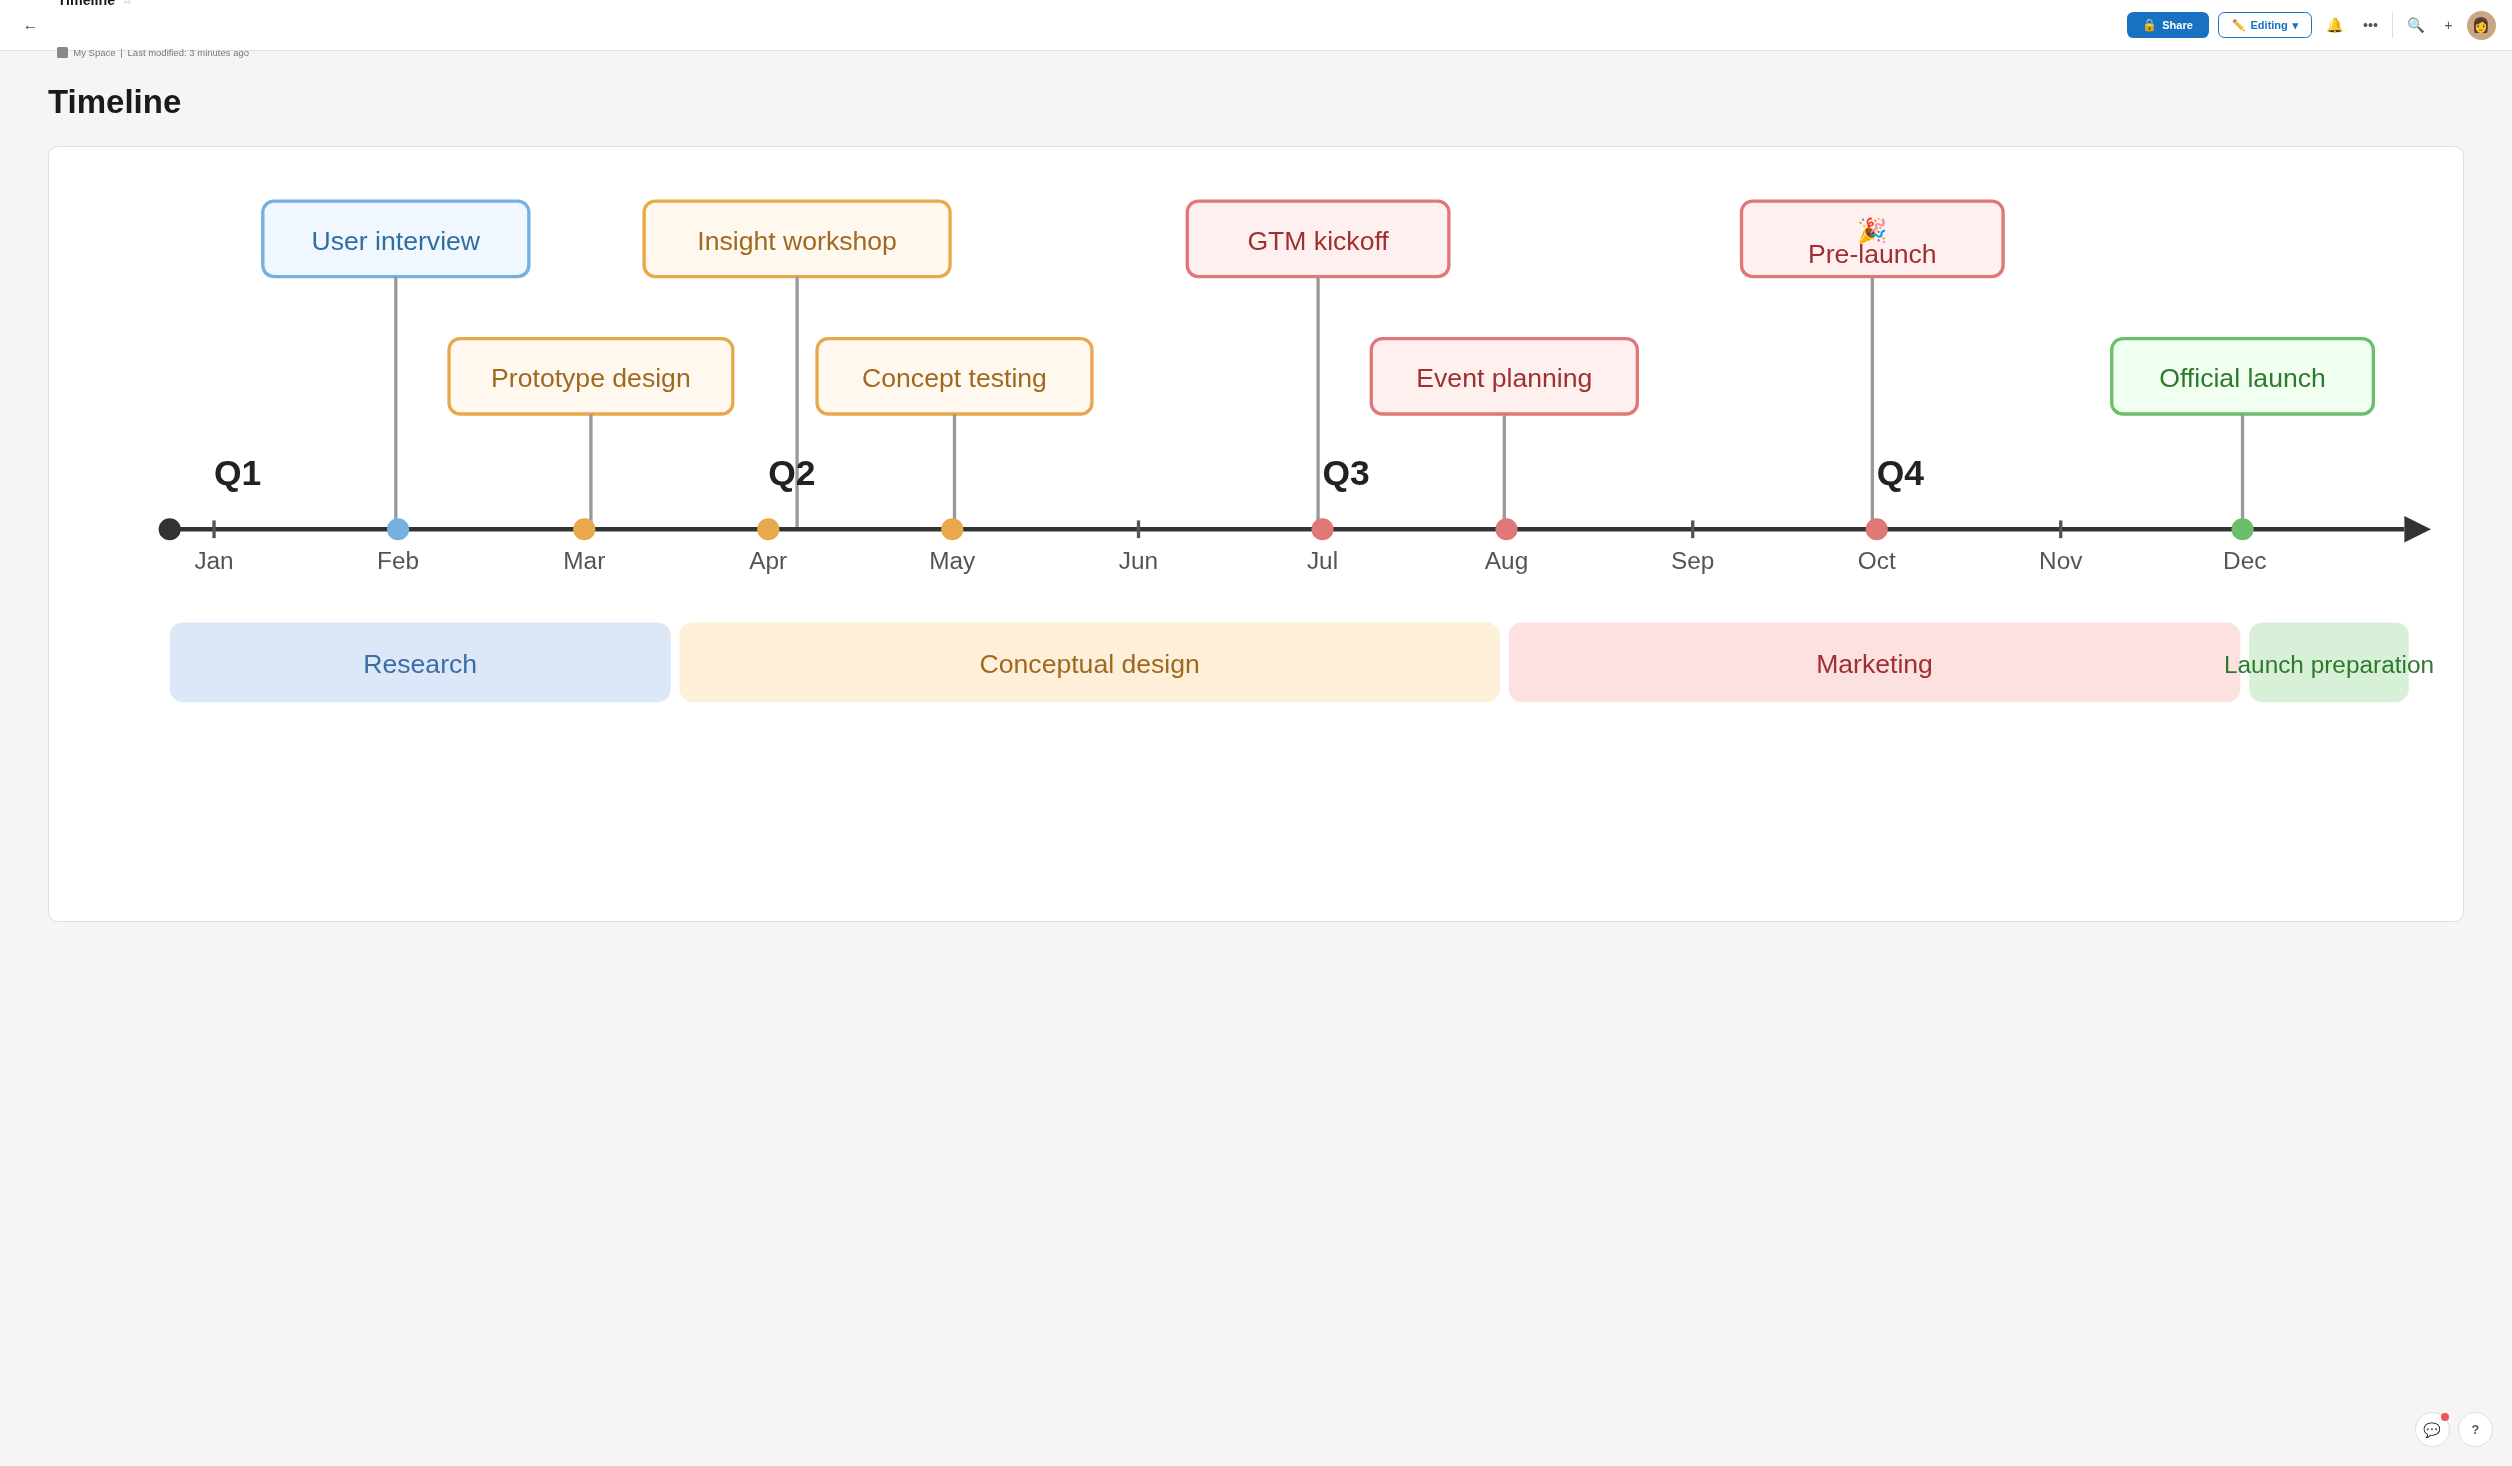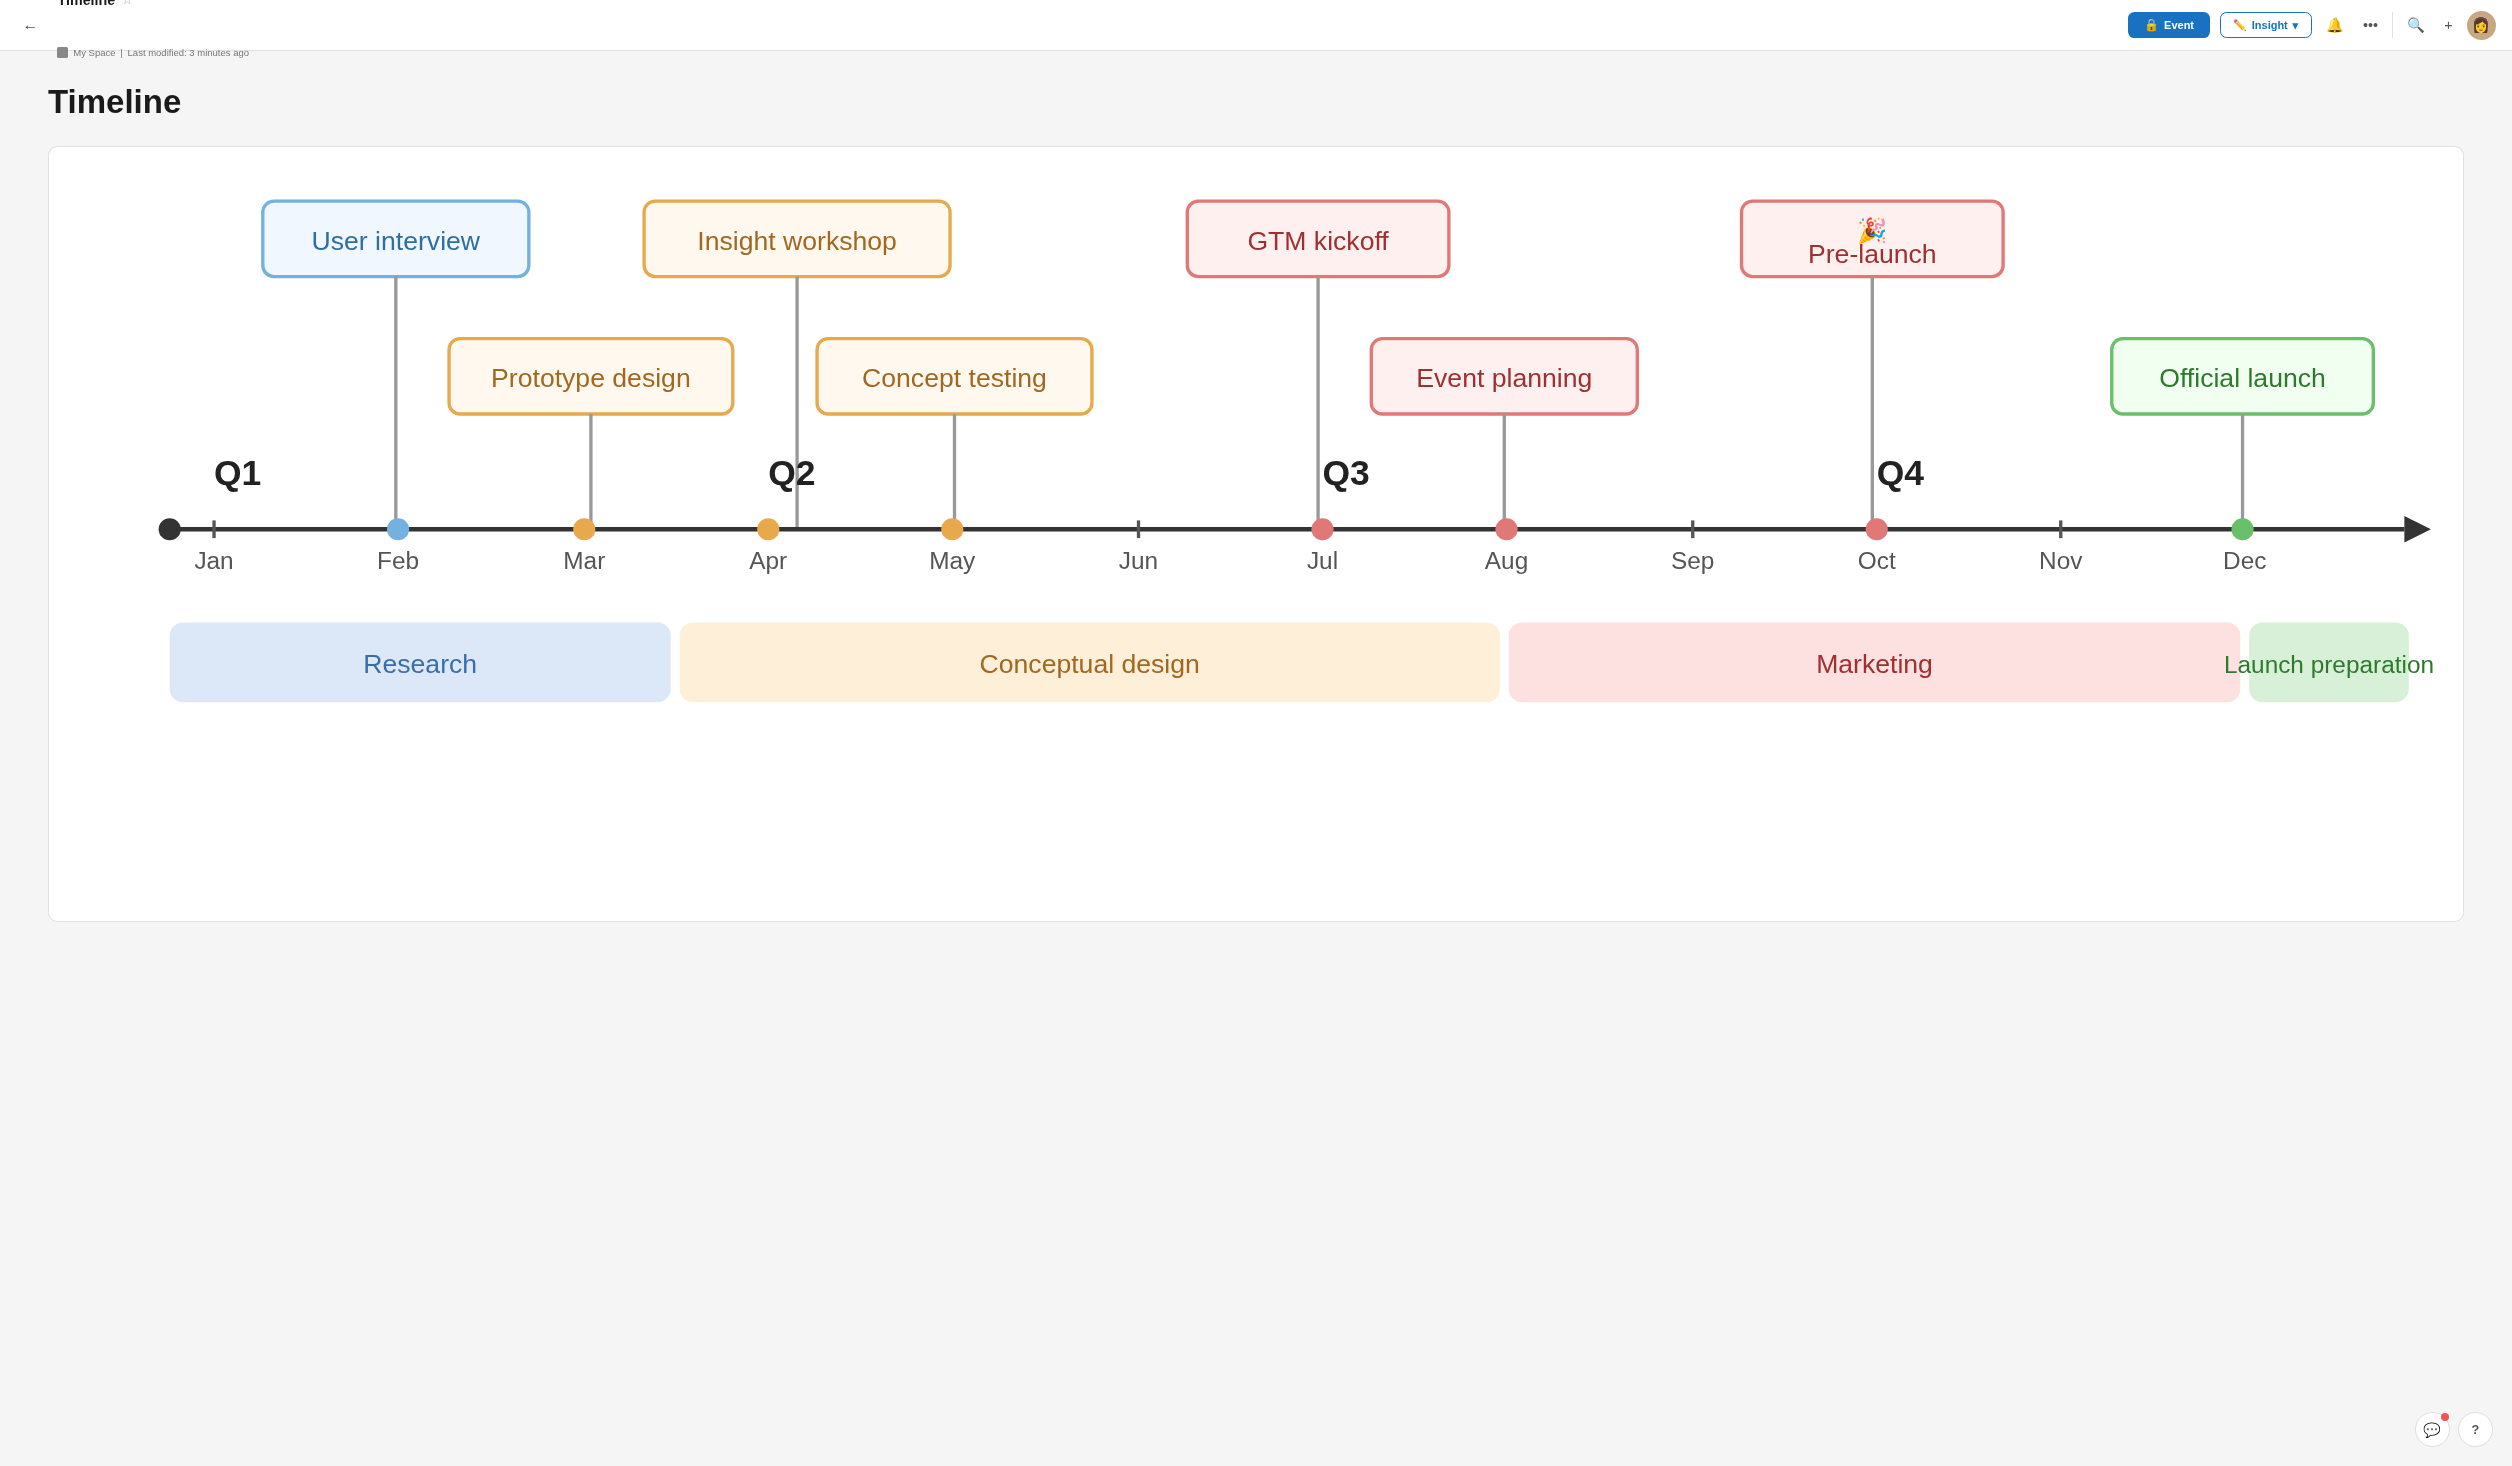--- a/index.html
+++ b/index.html
@@ -184,25 +184,25 @@
     <div class="header-meta">
       <span class="header-space-icon"></span>
       <span>My Space</span>
       <span>|</span>
       <span>Last modified: 3 minutes ago</span>
     </div>
   </div>
   <div class="header-right">
     <button class="btn-share">
       <span style="font-size:12px;">🔒</span>
-      <span>Event</span>
+      <span>Share</span>
     </button>
     <button class="btn-editing">
       <span style="font-size:11px;">✏️</span>
-      <span>Insight</span>
+      <span>Editing</span>
       <span>▾</span>
     </button>
     <button class="header-icon-btn">🔔</button>
     <button class="header-icon-btn">•••</button>
     <div class="header-divider"></div>
     <button class="header-icon-btn">🔍</button>
     <button class="header-icon-btn">+</button>
     <div class="avatar">👩</div>
   </div>
 </header>

